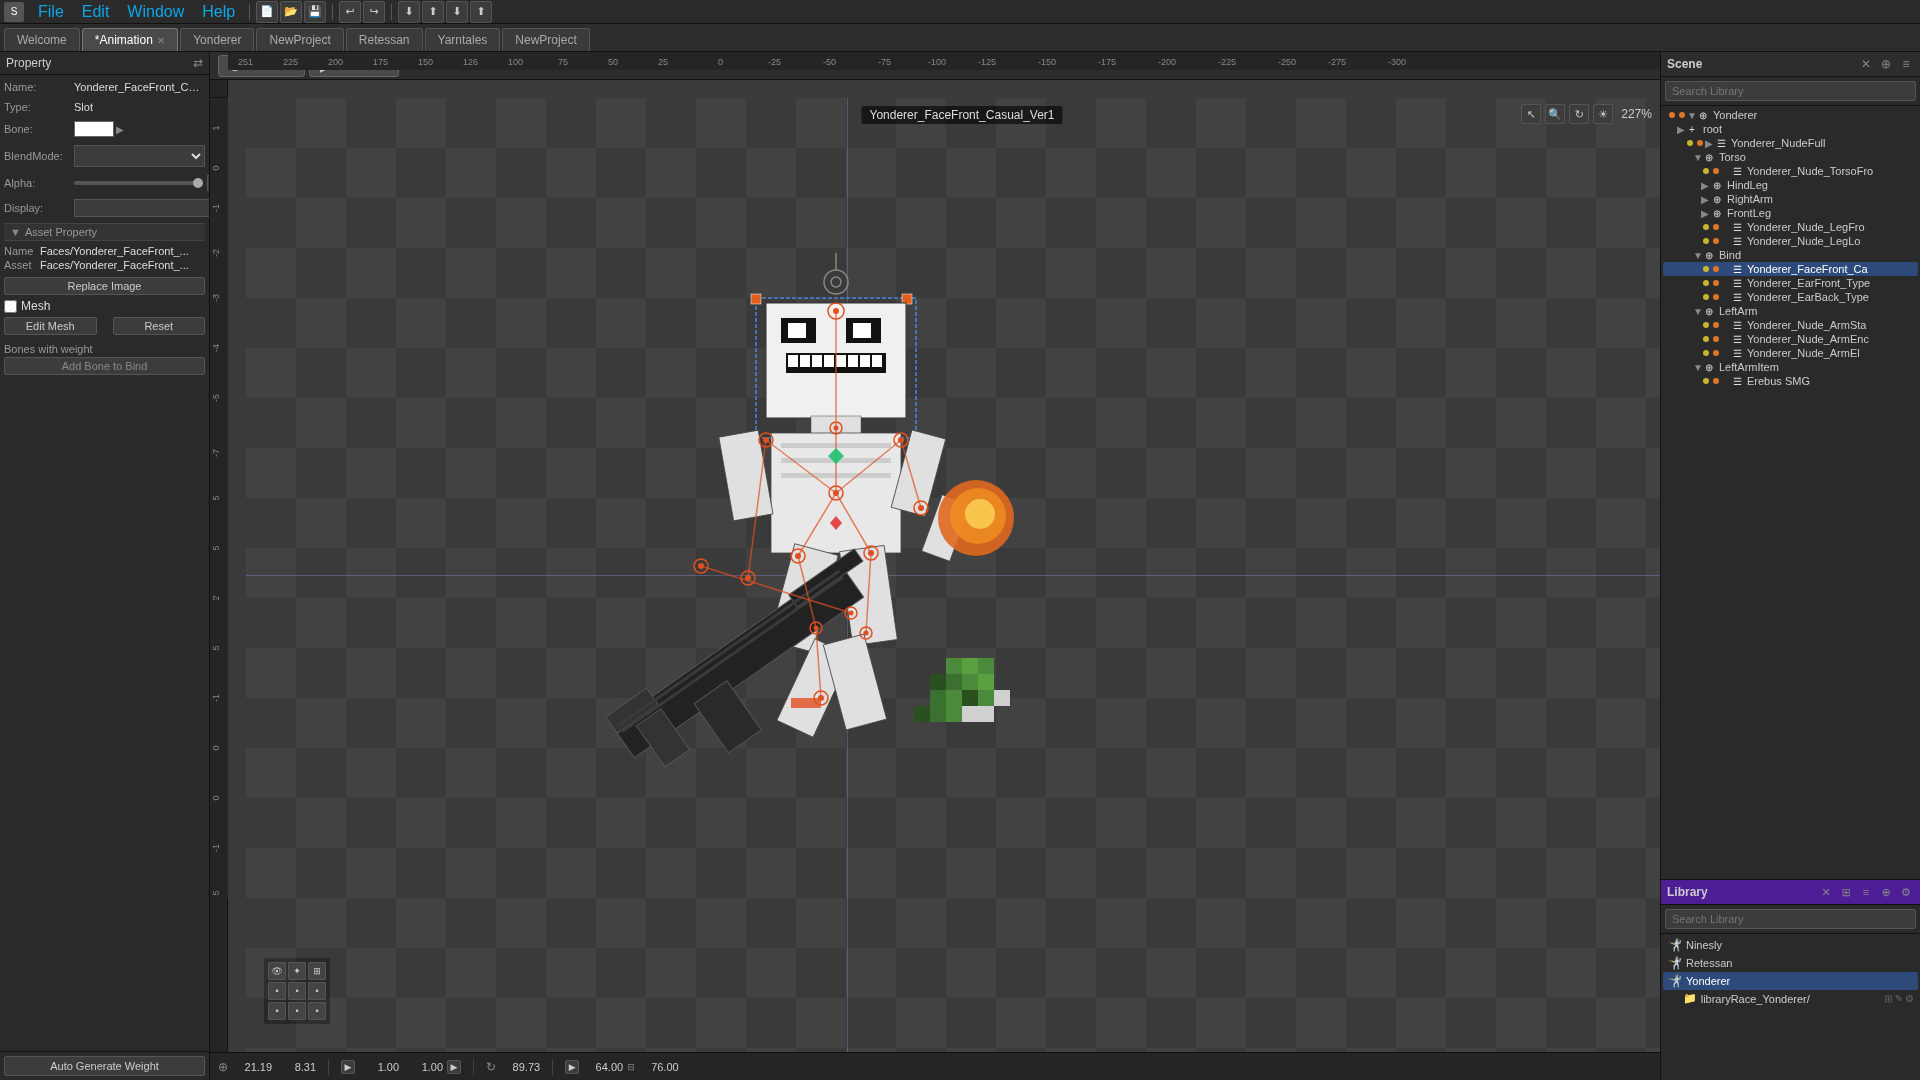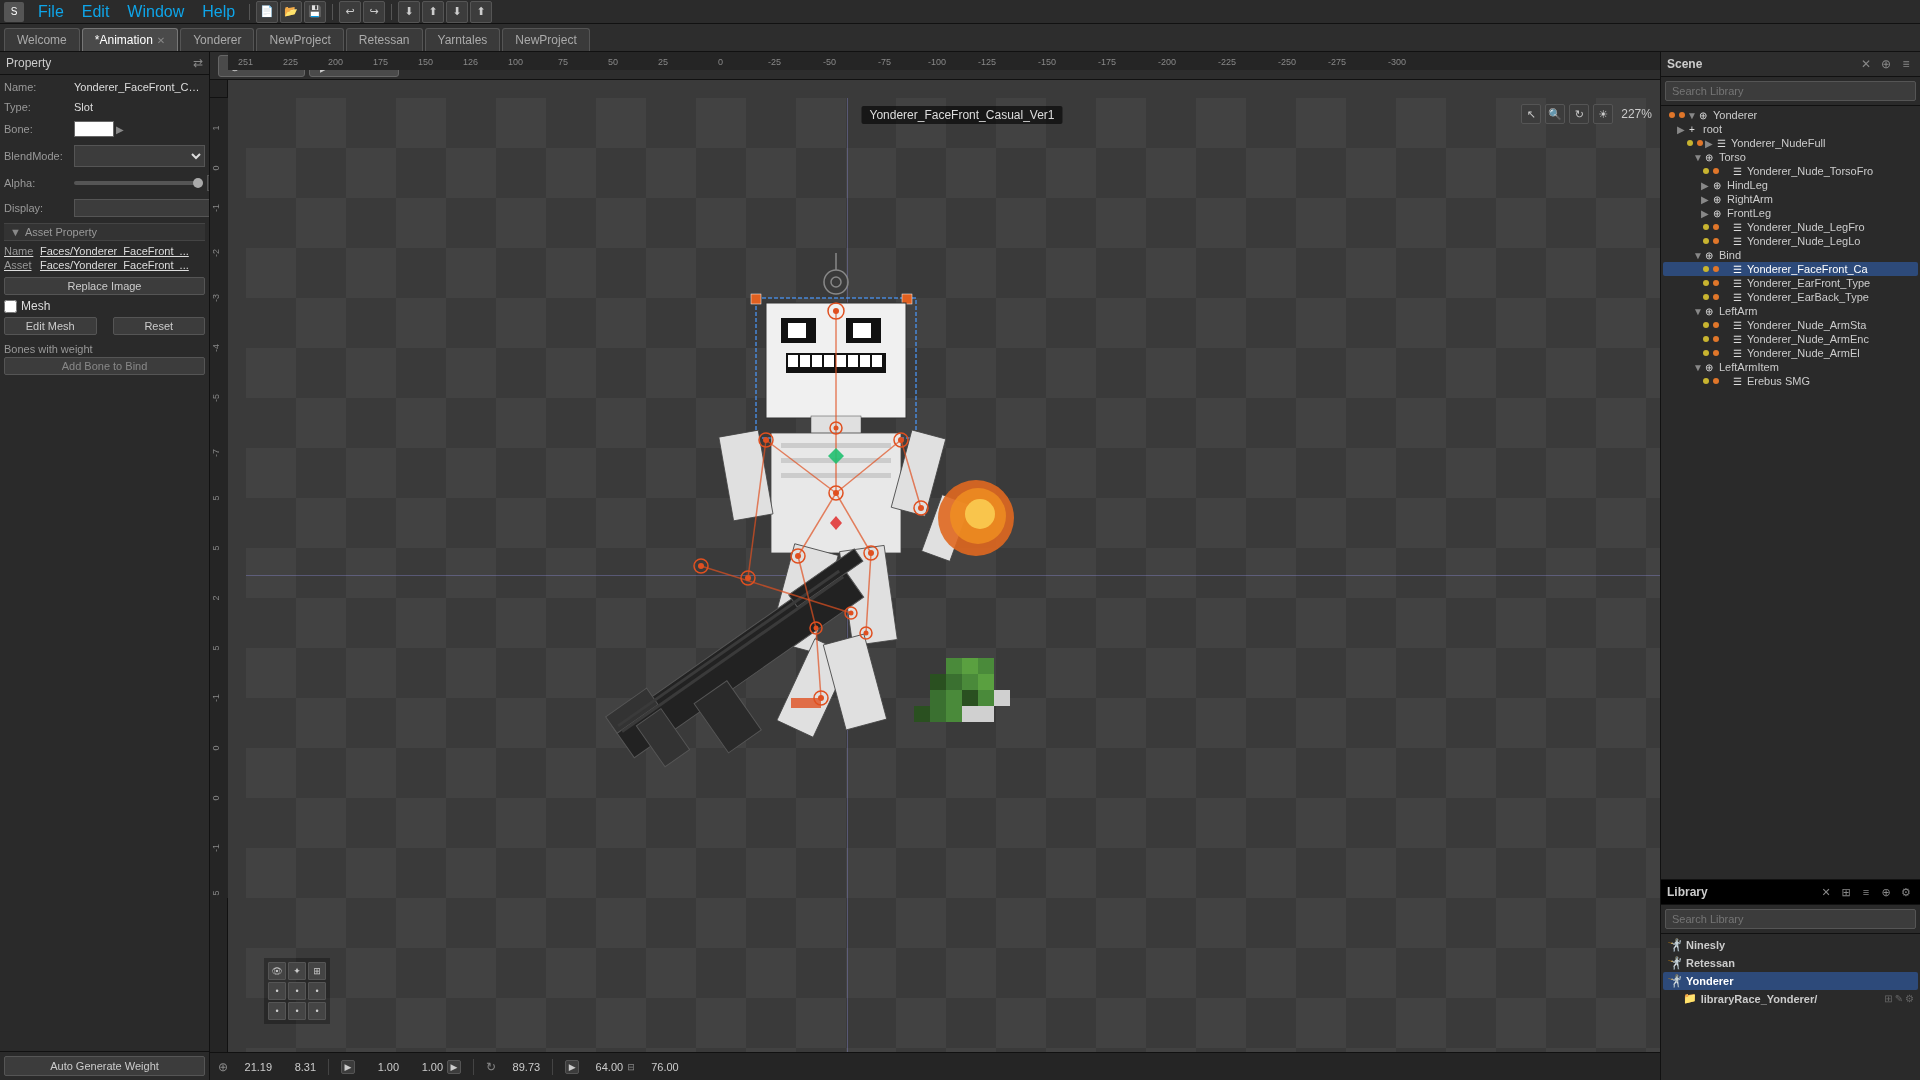--- a/index.html
+++ b/index.html
@@ -60,21 +60,21 @@
     .alpha-value { width: 28px; text-align: center; background: #3c3c3c; border: 1px solid #555; color: #ddd; font-size: 11px; padding: 1px; }
     .display-input { flex: 1; background: #3c3c3c; border: 1px solid #555; color: #ddd; font-size: 11px; padding: 1px 4px; height: 18px; }
 
     .section-title {
       font-size: 11px; color: #999; background: #333; padding: 2px 6px;
       border-top: 1px solid #444; border-bottom: 1px solid #444;
       margin: 4px 0; display: flex; align-items: center; gap: 4px;
     }
     .section-arrow { color: #888; cursor: pointer; }
 
-    .asset-name-row { display: flex; align-items: center; margin-bottom: 2px; text-decoration: underline; }
+    .asset-name-row { display: flex; align-items: center; margin-bottom: 2px; }
     .asset-label { width: 36px; color: #999; font-size: 11px; flex-shrink: 0; }
     .asset-value { flex: 1; color: #ddd; font-size: 11px; overflow: hidden; text-overflow: ellipsis; white-space: nowrap; }
 
     .btn {
       padding: 2px 8px; background: #3c3c3c; border: 1px solid #555;
       color: #ccc; font-size: 11px; cursor: pointer; border-radius: 2px;
     }
     .replace-btn { width: 100%; margin: 4px 0; }
 
     .checkbox-row { display: flex; align-items: center; gap: 4px; margin-bottom: 4px; }
@@ -199,35 +199,35 @@
     .tree-icon { width: 14px; flex-shrink: 0; font-size: 10px; }
     .tree-label { flex: 1; overflow: hidden; text-overflow: ellipsis; white-space: nowrap; color: #ccc; }
     .tree-item.selected .tree-label { color: #fff; }
     .dot-indicator { width: 6px; height: 6px; border-radius: 50%; background: #888; margin: 0 2px; flex-shrink: 0; }
     .dot-orange { background: #e0762a; }
     .dot-yellow { background: #c8b430; }
 
     
     .lib-header {
       display: flex; align-items: center; justify-content: space-between;
-      padding: 4px 6px; background: #000000; border-bottom: 1px solid #111;
+      padding: 4px 6px; background: #4c1d95; border-bottom: 1px solid #111;
     }
     .lib-title { font-size: 12px; color: #ccc; font-weight: bold; }
     .lib-btns { display: flex; gap: 4px; }
     .lib-btn { width: 16px; height: 16px; cursor: pointer; color: #888; font-size: 11px; display: flex; align-items: center; justify-content: center; }
 
     .lib-search { padding: 4px; border-bottom: 1px solid #111; }
     .lib-search-input { width: 100%; background: #3c3c3c; border: 1px solid #555; color: #ddd; font-size: 11px; padding: 2px 6px; height: 20px; border-radius: 2px; }
 
     .lib-tree { flex: 1; overflow-y: auto; padding: 2px; }
     .lib-item { display: flex; align-items: center; padding: 2px 4px; cursor: pointer; font-size: 11px; border-radius: 2px; }
     .lib-item.active { background: #2d4a7a; }
     .lib-icon { font-size: 12px; margin-right: 4px; color: #888; }
     .lib-icon.person { color: #4a8ac8; }
-    .lib-label { color: #ccc; font-weight: bold; }
+    .lib-label { color: #ccc; }
     .lib-item.active .lib-label { color: #fff; }
     .lib-sub { display: flex; align-items: center; padding: 2px 4px 2px 20px; cursor: pointer; font-size: 11px; border-radius: 2px; }
     .lib-folder-icon { font-size: 11px; margin-right: 4px; color: #c8a430; }
     .lib-sub-btns { margin-left: auto; display: flex; gap: 2px; }
     .lib-sub-btn { font-size: 10px; color: #666; cursor: pointer; }
 
     
     .viewport-bg {
       position: absolute; top: 0; left: 0; right: 0; bottom: 0;
       background-color: #3a3a3a;

